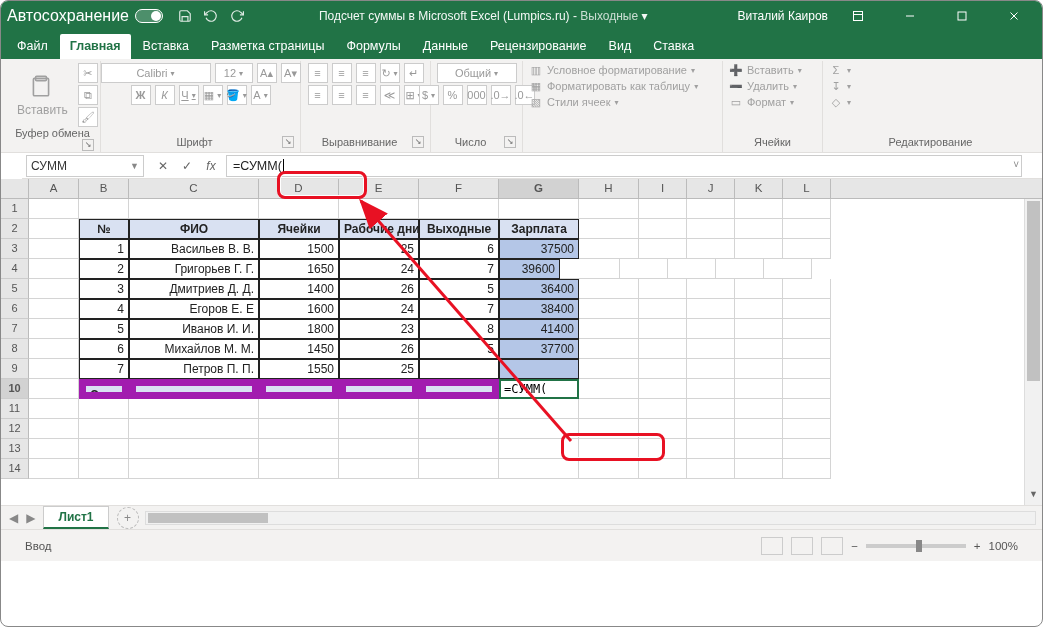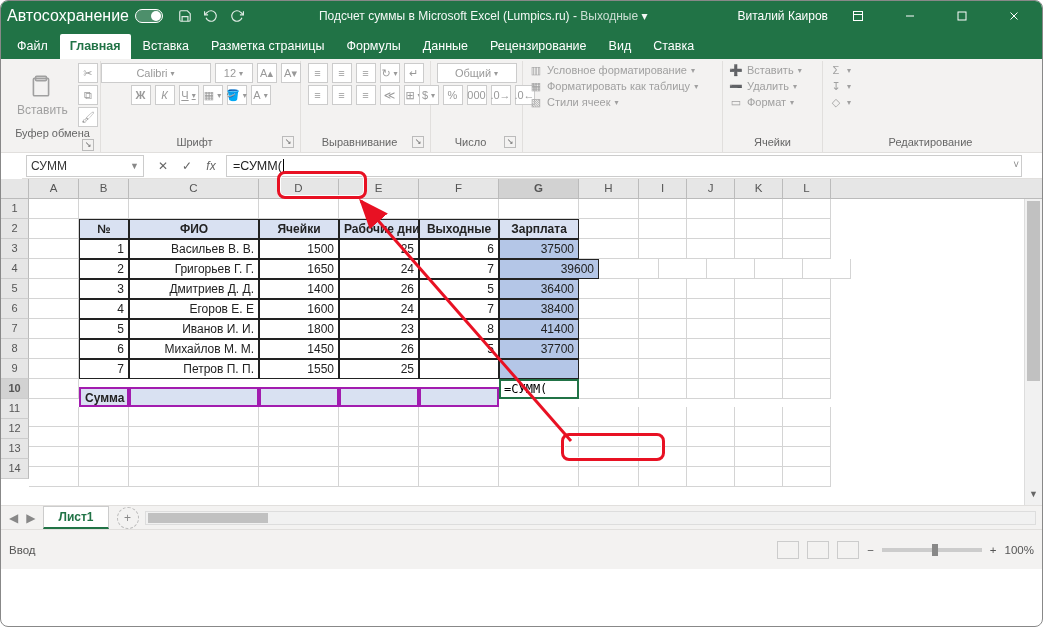--- a/index.html
+++ b/index.html
@@ -140,42 +140,42 @@
   .cell {
     border-right:1px solid var(--cell-border); border-bottom:1px solid var(--cell-border);
     height:20px; line-height:19px; padding:0 4px; font-size:12px; color:#222; overflow:hidden;
     background:#fff; white-space:nowrap;
   }
   .cell.hdr { background:var(--data-header-blue); font-weight:600; text-align:center; border:1px solid #222; }
   .cell.tb { border:1px solid #222; }
   .cell.num { text-align:right; }
   .cell.name { text-align:right; }
   .cell.blue { background:var(--data-blue); }
-  .cell.sumrow { background:var(--data-header-blue); font-weight:600; border:2px solid #a21caf;margin-top:8px; }
+  .cell.sumrow { background:var(--data-header-blue); font-weight:600; border:7px solid #a21caf; }
   .cell.editing { background:#fff; color:#000; font-family:Consolas,monospace; font-size:12px; }
   .vscroll { position:absolute; right:0; top:20px; bottom:0; width:18px; background:#f1f1f1; border-left:1px solid #ddd; }
   .vscroll .thumb { position:absolute; left:2px; right:2px; top:2px; height:180px; background:#c1c1c1; }
   .vscroll .arrow-up,.vscroll .arrow-down{position:absolute;left:0;right:0;height:16px;text-align:center;font-size:9px;color:#666;}
   .vscroll .arrow-up{top:0}.vscroll .arrow-down{bottom:0}
 
   
   .sheettabs {
     height:24px; border-top:1px solid var(--ribbon-border); display:flex; align-items:center;
     background:#f3f2f1; font-size:12px;
   }
   .sheettabs .nav { padding:0 8px; color:#888; display:flex; gap:8px; }
   .sheettab { padding:3px 14px; background:#fff; border:1px solid #ccc; border-bottom:2px solid var(--excel-green); color:#217346; font-weight:600; }
   .addsheet { width:22px; height:22px; border:1px dashed #bbb; border-radius:50%; margin-left:8px; text-align:center; line-height:20px; color:#888; }
   .hscroll { flex:1; margin:0 6px; height:14px; background:#f1f1f1; border:1px solid #ddd; position:relative; }
   .hscroll .thumb { position:absolute; left:2px; top:1px; bottom:1px; width:120px; background:#c1c1c1; }
 
   
   .statusbar {
-    height:40px; background:#f3f2f1; border-top:1px solid var(--ribbon-border);
-    display:flex; align-items:center; padding:0 8px; font-size:11.5px; color:#555; gap:10px;
+    height:32px; background:#f3f2f1; border-top:1px solid var(--ribbon-border);
+    display:flex; align-items:center; padding:0 24px; font-size:11.5px; color:#555; gap:10px;
   }
   .statusbar .right { margin-left:auto; display:flex; align-items:center; gap:8px; }
   .viewbtn { width:22px; height:18px; border:1px solid #ccc; }
   .zoom-slider { width:100px; height:4px; background:#ccc; position:relative; }
   .zoom-slider::after { content:""; position:absolute; left:50%; top:-4px; width:6px; height:12px; background:#888; }
 
   
   .annot-box {
     position:absolute; border:3px solid var(--highlight-red); border-radius:8px; pointer-events:none;
     box-shadow: 0 0 0 1px #fff inset;
@@ -480,21 +480,21 @@
           <div class="cell " style="width: 48px;"></div>
           <div class="cell " style="width: 48px;"></div>
         </div>
         <div class="grid-row">
           <div class="cell " style="width: 50px;"></div>
           <div class="cell tb num" style="width: 50px;">2</div>
           <div class="cell tb name" style="width: 130px;">Григорьев Г. Г.</div>
           <div class="cell tb num" style="width: 80px;">1650</div>
           <div class="cell tb num" style="width: 80px;">24</div>
           <div class="cell tb num" style="width: 80px;">7</div>
-          <div class="cell tb num blue" style="width: 100px;">39600</div>
+          <div class="cell tb num blue" style="width: 61px;">39600</div>
           <div class="cell " style="width: 60px;"></div>
           <div class="cell " style="width: 48px;"></div>
           <div class="cell " style="width: 48px;"></div>
           <div class="cell " style="width: 48px;"></div>
           <div class="cell " style="width: 48px;"></div>
         </div>
         <div class="grid-row">
           <div class="cell " style="width: 50px;"></div>
           <div class="cell tb num" style="width: 50px;">3</div>
           <div class="cell tb name" style="width: 130px;">Дмитриев Д. Д.</div>

